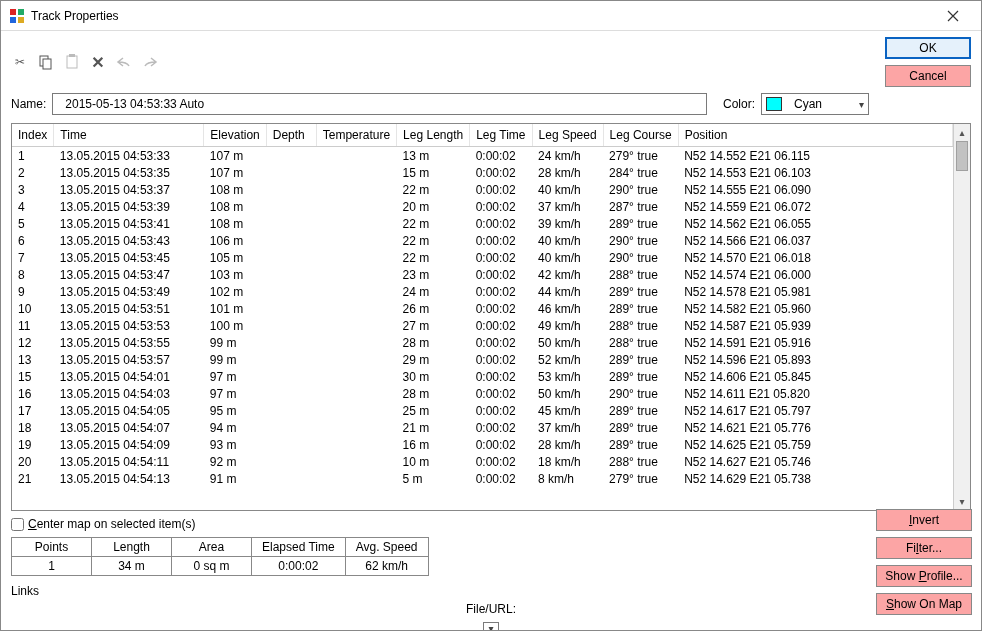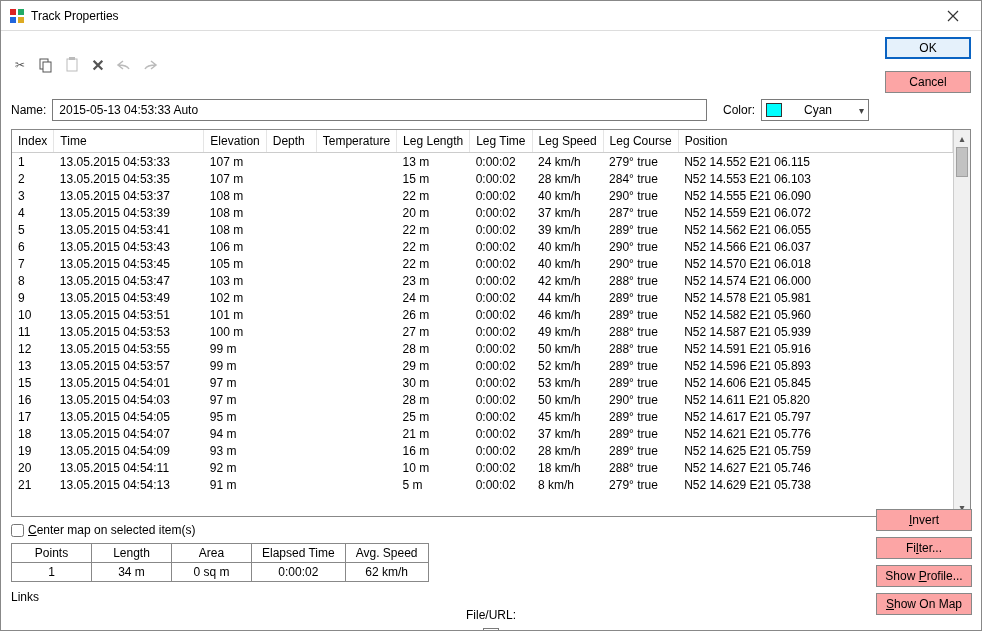--- a/index.html
+++ b/index.html
@@ -42,21 +42,21 @@
     display: flex; gap: 8px; align-items: center;
     flex: 1;
   }
   .tb-icon {
     width: 18px; height: 18px;
     display: flex; align-items: center; justify-content: center;
     color: #555;
   }
   .tb-icon.disabled { color: #bbb; }
   .right-btns {
-    display: flex; flex-direction: column; gap: 12px;
+    display: flex; flex-direction: column; gap: 6px;
     width: 86px;
   }
   .win-btn {
     height: 22px;
     border: 1px solid #888;
     background: #fca5a5;
     font-size: 12px;
     display: flex; align-items: center; justify-content: center;
     cursor: default;
     padding: 0 6px;
@@ -66,28 +66,28 @@
   .name-row {
     display: flex; align-items: center;
     padding: 6px 10px 4px 10px;
     gap: 6px;
   }
   .name-row label { white-space: nowrap; }
   .name-input {
     flex: 1;
     height: 22px;
     border: 1px solid #7a7a7a;
-    padding: 0 6px;
+    padding: 0 12px;
     font-size: 12px;
   }
   .color-select {
     height: 22px; width: 108px;
     border: 1px solid #7a7a7a;
     display: flex; align-items: center;
-    padding: 0 4px; gap: 22px;
+    padding: 0 4px; gap: 12px;
     position: relative;
   }
   .swatch { width: 16px; height: 14px; background: #00ffff; border: 1px solid #333; }
   .chev { margin-left: auto; color: #444; font-size: 10px; }
 
   .table-wrap {
     margin: 4px 10px 4px 10px;
     border: 1px solid #888;
     height: 388px;
     overflow: hidden;

